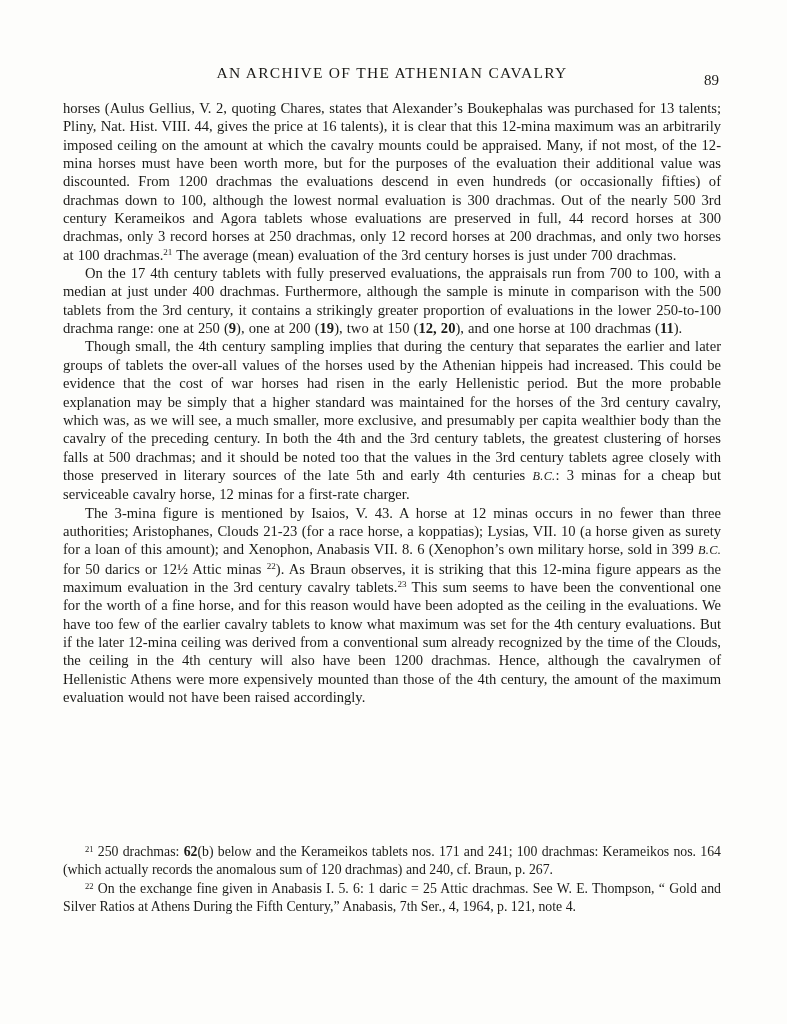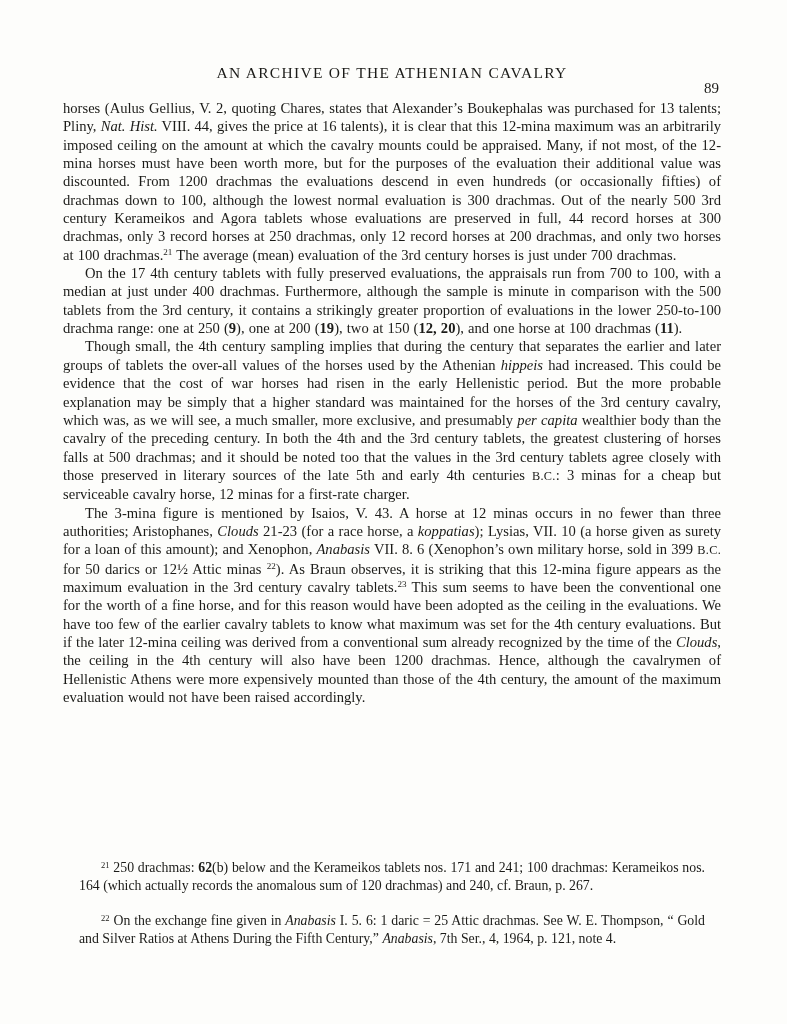--- a/index.html
+++ b/index.html
@@ -23,21 +23,21 @@
   }
   .running-title {
     text-align: center;
     font-size: 15.5px;
     letter-spacing: 1.3px;
     white-space: nowrap;
   }
   .page-number {
     position: absolute;
     right: 2px;
-    top: 16px;
+    top: 8px;
     font-size: 15px;
   }
   .body-text {
     position: absolute;
     top: 99px;
     left: 63px;
     width: 658px;
   }
   .para {
     margin: 0;
@@ -48,29 +48,29 @@
     word-spacing: 0.5px;
   }
   .para.no-indent { text-indent: 0; }
   .footnotes {
     position: absolute;
     top: 843px;
     left: 63px;
     width: 658px;
   }
   .footnote {
-    margin: 16px;
+    margin: 0;
     text-align: justify;
     font-size: 13.8px;
     line-height: 18.4px;
     text-indent: 22px;
   }
-  .run-i { font-style: italic; }
+  .run-i { }
   .run-b { font-weight: bold; }
-  .run-sc { font-size: 0.84em; letter-spacing: 0.3px; }
+  .run-sc { font-size: 0.84em; letter-spacing: 0.3px; font-style: italic; }
   .run-sup {
     font-size: 0.62em;
     position: relative;
     top: -0.5em;
     line-height: 0;
   }
 </style>
 </head>
 <body>
 

